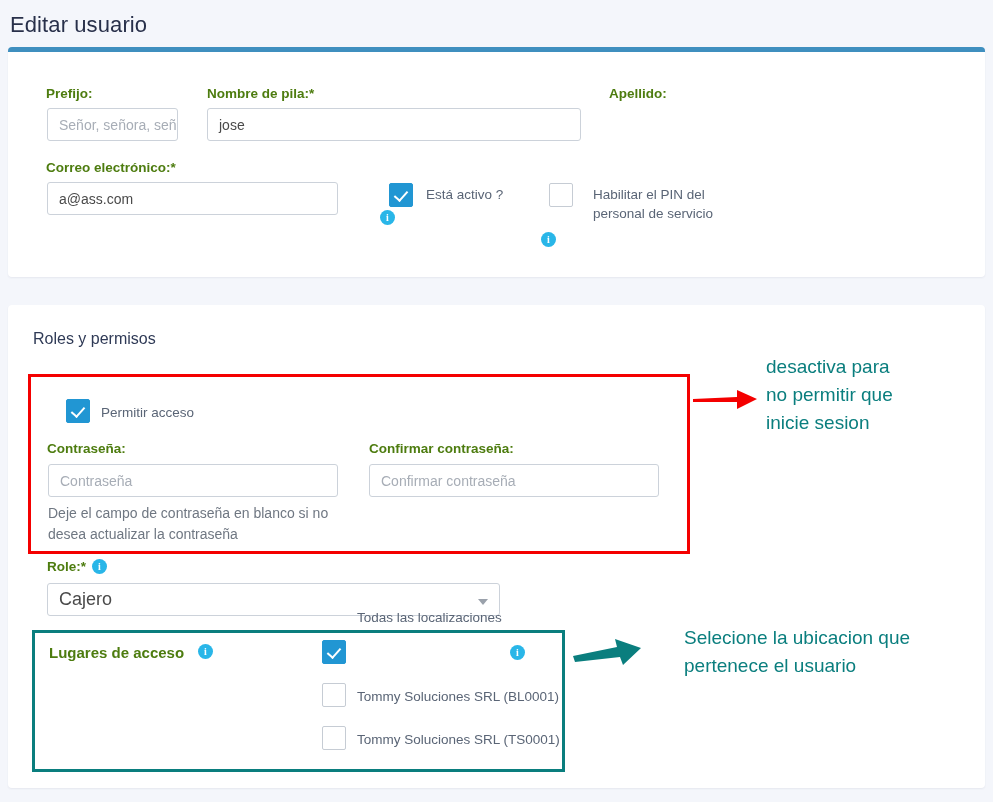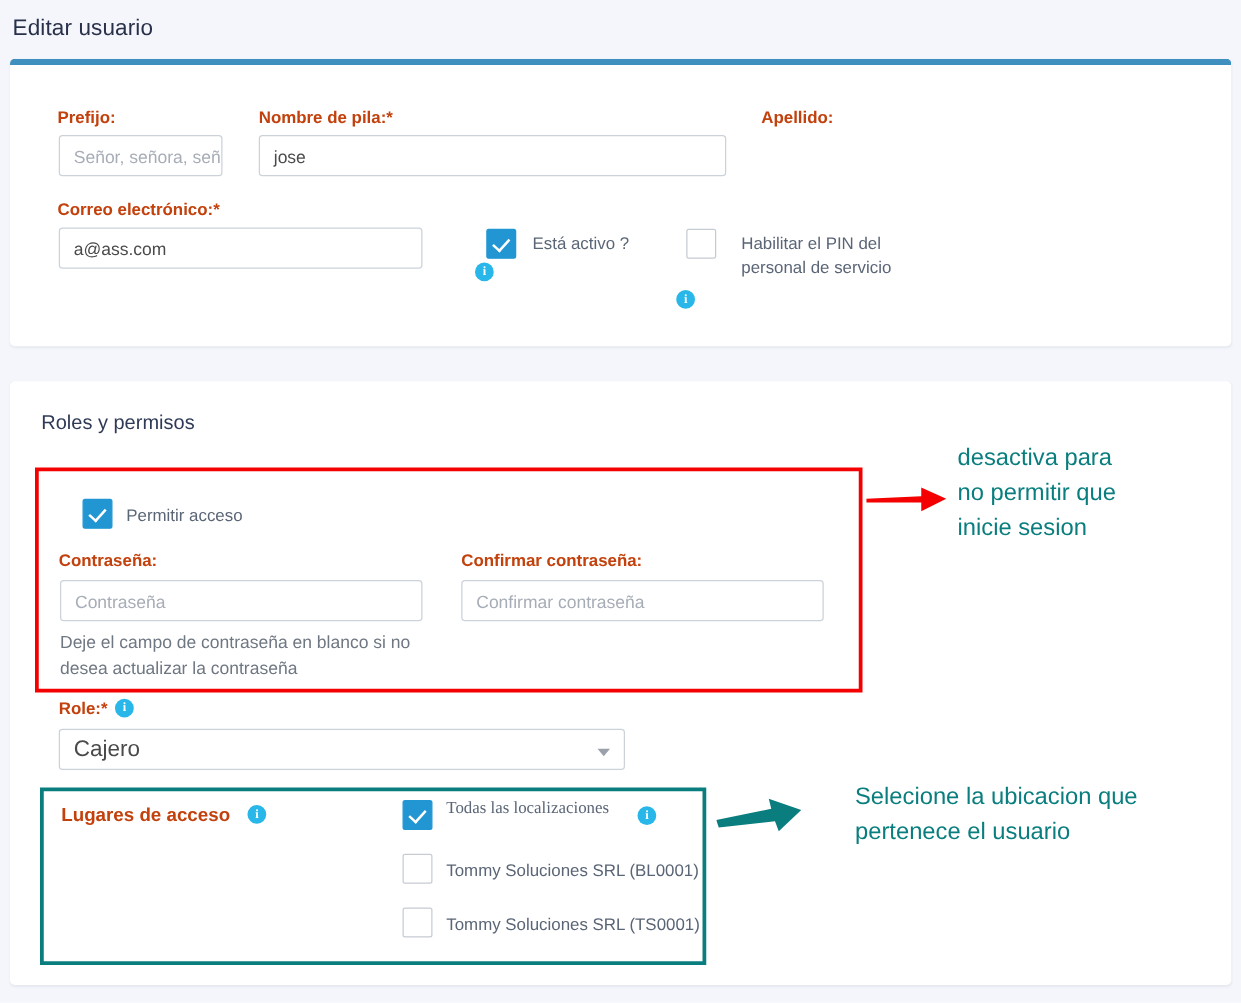--- a/index.html
+++ b/index.html
@@ -13,21 +13,21 @@
   #page {
     position: relative;
     width: 993px; height: 802px;
     background: #f4f6fb;
   }
 
   
   .page-title {
     position: absolute;
     left: 10px; top: 12px;
-    font-size: 18px;
+    font-size: 22px;
     color: #28304a;
     letter-spacing: .1px;
   }
 
   
   .card {
     position: absolute;
     background: #ffffff;
     border-radius: 4px;
     box-shadow: 0 1px 2px rgba(40,50,80,.07);
@@ -40,21 +40,21 @@
   .card-2 {
     left: 8px; top: 305px;
     width: 977px; height: 483px;
   }
 
   
   .flabel {
     position: absolute;
     font-size: 13.5px;
     font-weight: bold;
-    color: #c2410c;
+    color: #4d7c0f;
     white-space: nowrap;
   }
   .finput {
     position: absolute;
     border: 1px solid #ccd2da;
     border-radius: 3px;
     background: #fff;
     height: 33px;
     display: flex;
     align-items: center;
@@ -227,21 +227,21 @@
     <span>Cajero</span>
     <span class="caret"></span>
   </div>
 
   <div class="hl-teal"></div>
 
   <div class="flabel" style="left:49px; top:644px; font-size:15px;">Lugares de acceso</div>
   <div class="info-icon" style="left:198px; top:644px;">i</div>
 
   <div class="cbox on" style="left:322px; top:640px;"></div>
-  <div class="cb-label" style="left:357px; top:636px;font-family:Liberation Serif, serif;">Todas las localizaciones</div>
+  <div class="cb-label" style="left:357px; top:608px;">Todas las localizaciones</div>
   <div class="info-icon" style="left:510px; top:645px;">i</div>
 
   <div class="cbox off" style="left:322px; top:683px;"></div>
   <div class="cb-label" style="left:357px; top:687px;">Tommy Soluciones SRL (BL0001)</div>
 
   <div class="cbox off" style="left:322px; top:726px;"></div>
   <div class="cb-label" style="left:357px; top:730px;">Tommy Soluciones SRL (TS0001)</div>
 
   <svg class="arrow-svg" style="left:693px; top:384px;" width="70" height="28">
     <path d="M0,15 L44,13 L44,6 L64,15 L44,25 L44,18 L0,18 Z" fill="#f40000"></path>

